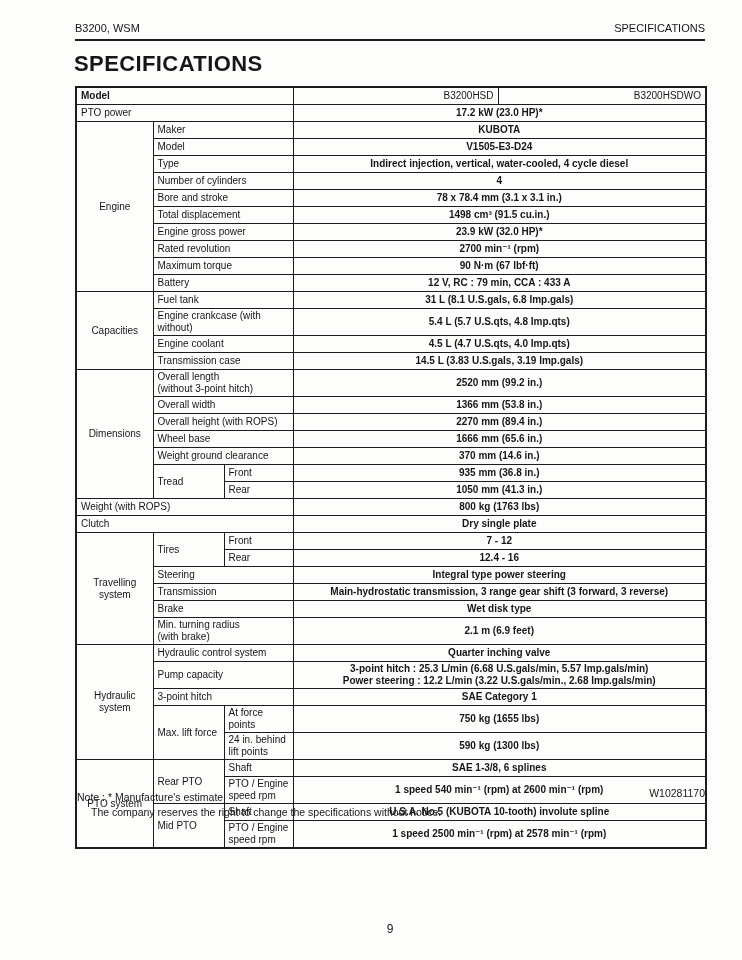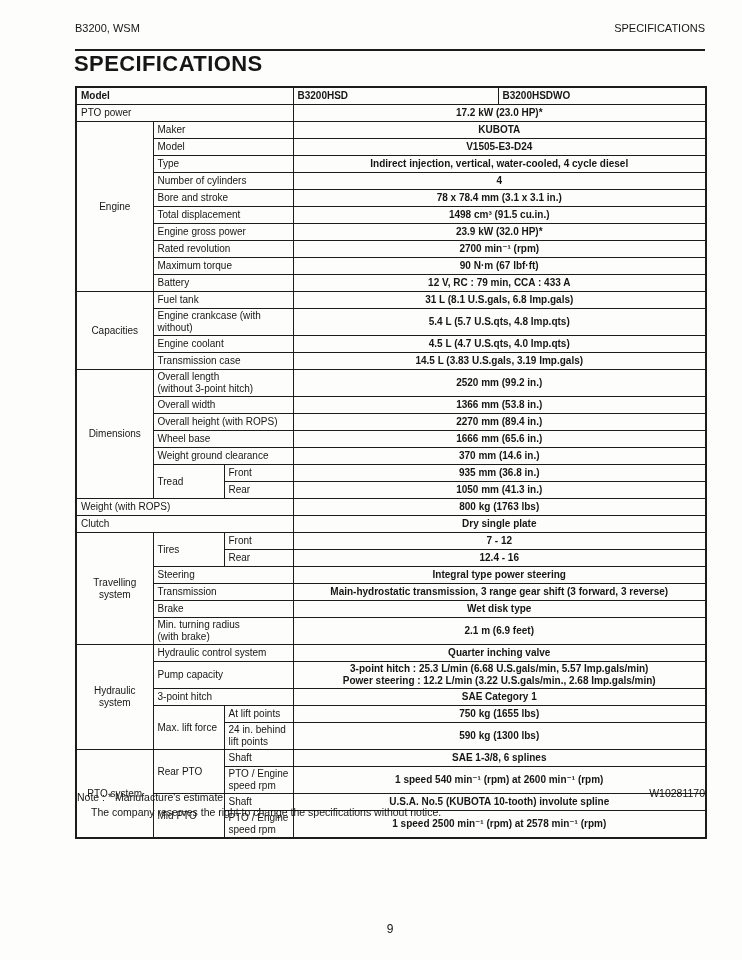--- a/index.html
+++ b/index.html
@@ -17,21 +17,21 @@
     overflow: hidden;
   }
   .topbar {
     position: absolute;
     left: 75px;
     top: 22px;
     width: 630px;
     display: flex;
     justify-content: space-between;
     font-size: 11px;
-    padding-bottom: 15px;
+    padding-bottom: 5px;
     border-bottom: 2px solid #1c1c1c;
   }
   .title {
     position: absolute;
     left: 74px;
     top: 51px;
     margin: 0;
     font-size: 22px;
     font-weight: bold;
     letter-spacing: 0.4px;
@@ -48,21 +48,21 @@
   }
   table.spec-table td {
     border: 1px solid #1c1c1c;
     padding: 1px 4px;
     height: 14px;
     line-height: 12px;
     vertical-align: middle;
     overflow: hidden;
   }
   td.hl { font-weight: bold; text-align: left; }
-  td.hv { font-weight: bold; text-align: left; }
+  td.hv { font-weight: normal; text-align: right; }
   td.g  { text-align: center; }
   td.l  { text-align: left; }
   td.v  { text-align: center; font-weight: bold; }
   .note {
     position: absolute;
     left: 77px;
     top: 790px;
     font-size: 10.5px;
     line-height: 15px;
   }
@@ -242,21 +242,21 @@
         <tr>
           <td colspan="2" class="l">Pump capacity</td>
           <td colspan="2" class="v">3-point hitch : 25.3 L/min (6.68 U.S.gals/min, 5.57 Imp.gals/min)<br>Power steering : 12.2 L/min (3.22 U.S.gals/min., 2.68 Imp.gals/min)</td>
         </tr>
         <tr>
           <td colspan="2" class="l">3-point hitch</td>
           <td colspan="2" class="v">SAE Category 1</td>
         </tr>
         <tr>
           <td rowspan="2" class="l">Max. lift force</td>
-          <td class="l">At lift points</td>
+          <td class="l">At force points</td>
           <td colspan="2" class="v">750 kg (1655 lbs)</td>
         </tr>
         <tr>
           <td class="l">24 in. behind<br>lift points</td>
           <td colspan="2" class="v">590 kg (1300 lbs)</td>
         </tr>
         <tr>
           <td rowspan="4" class="g">PTO system</td>
           <td rowspan="2" class="l">Rear PTO</td>
           <td class="l">Shaft</td>

